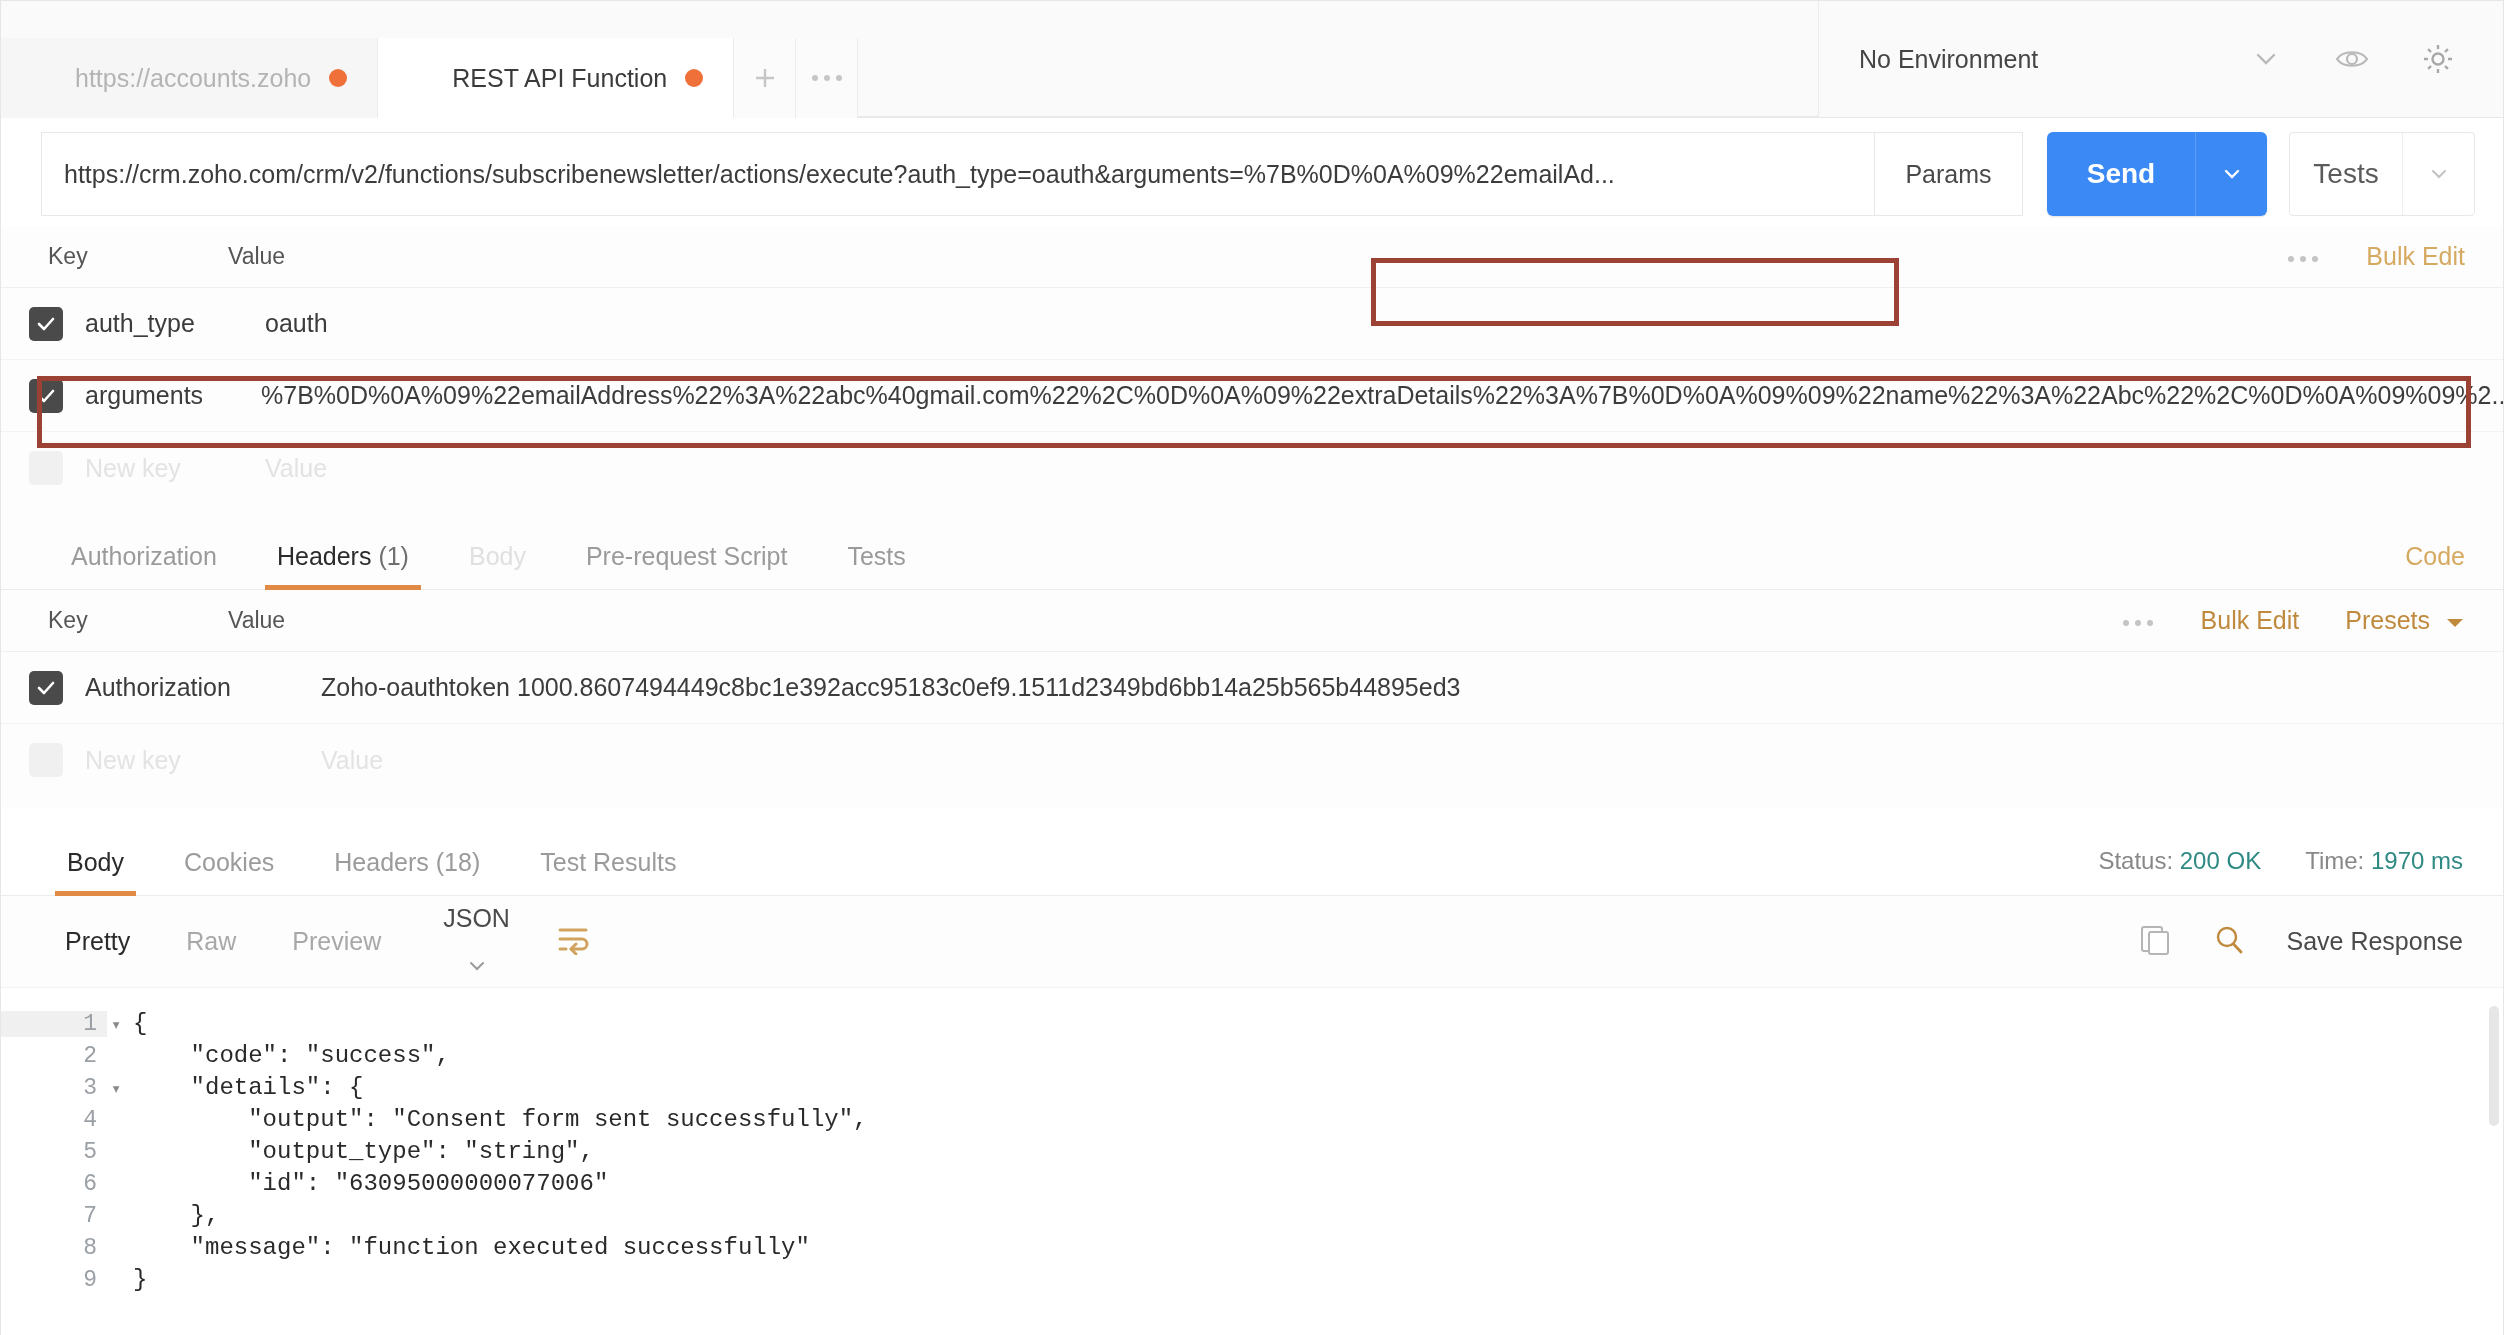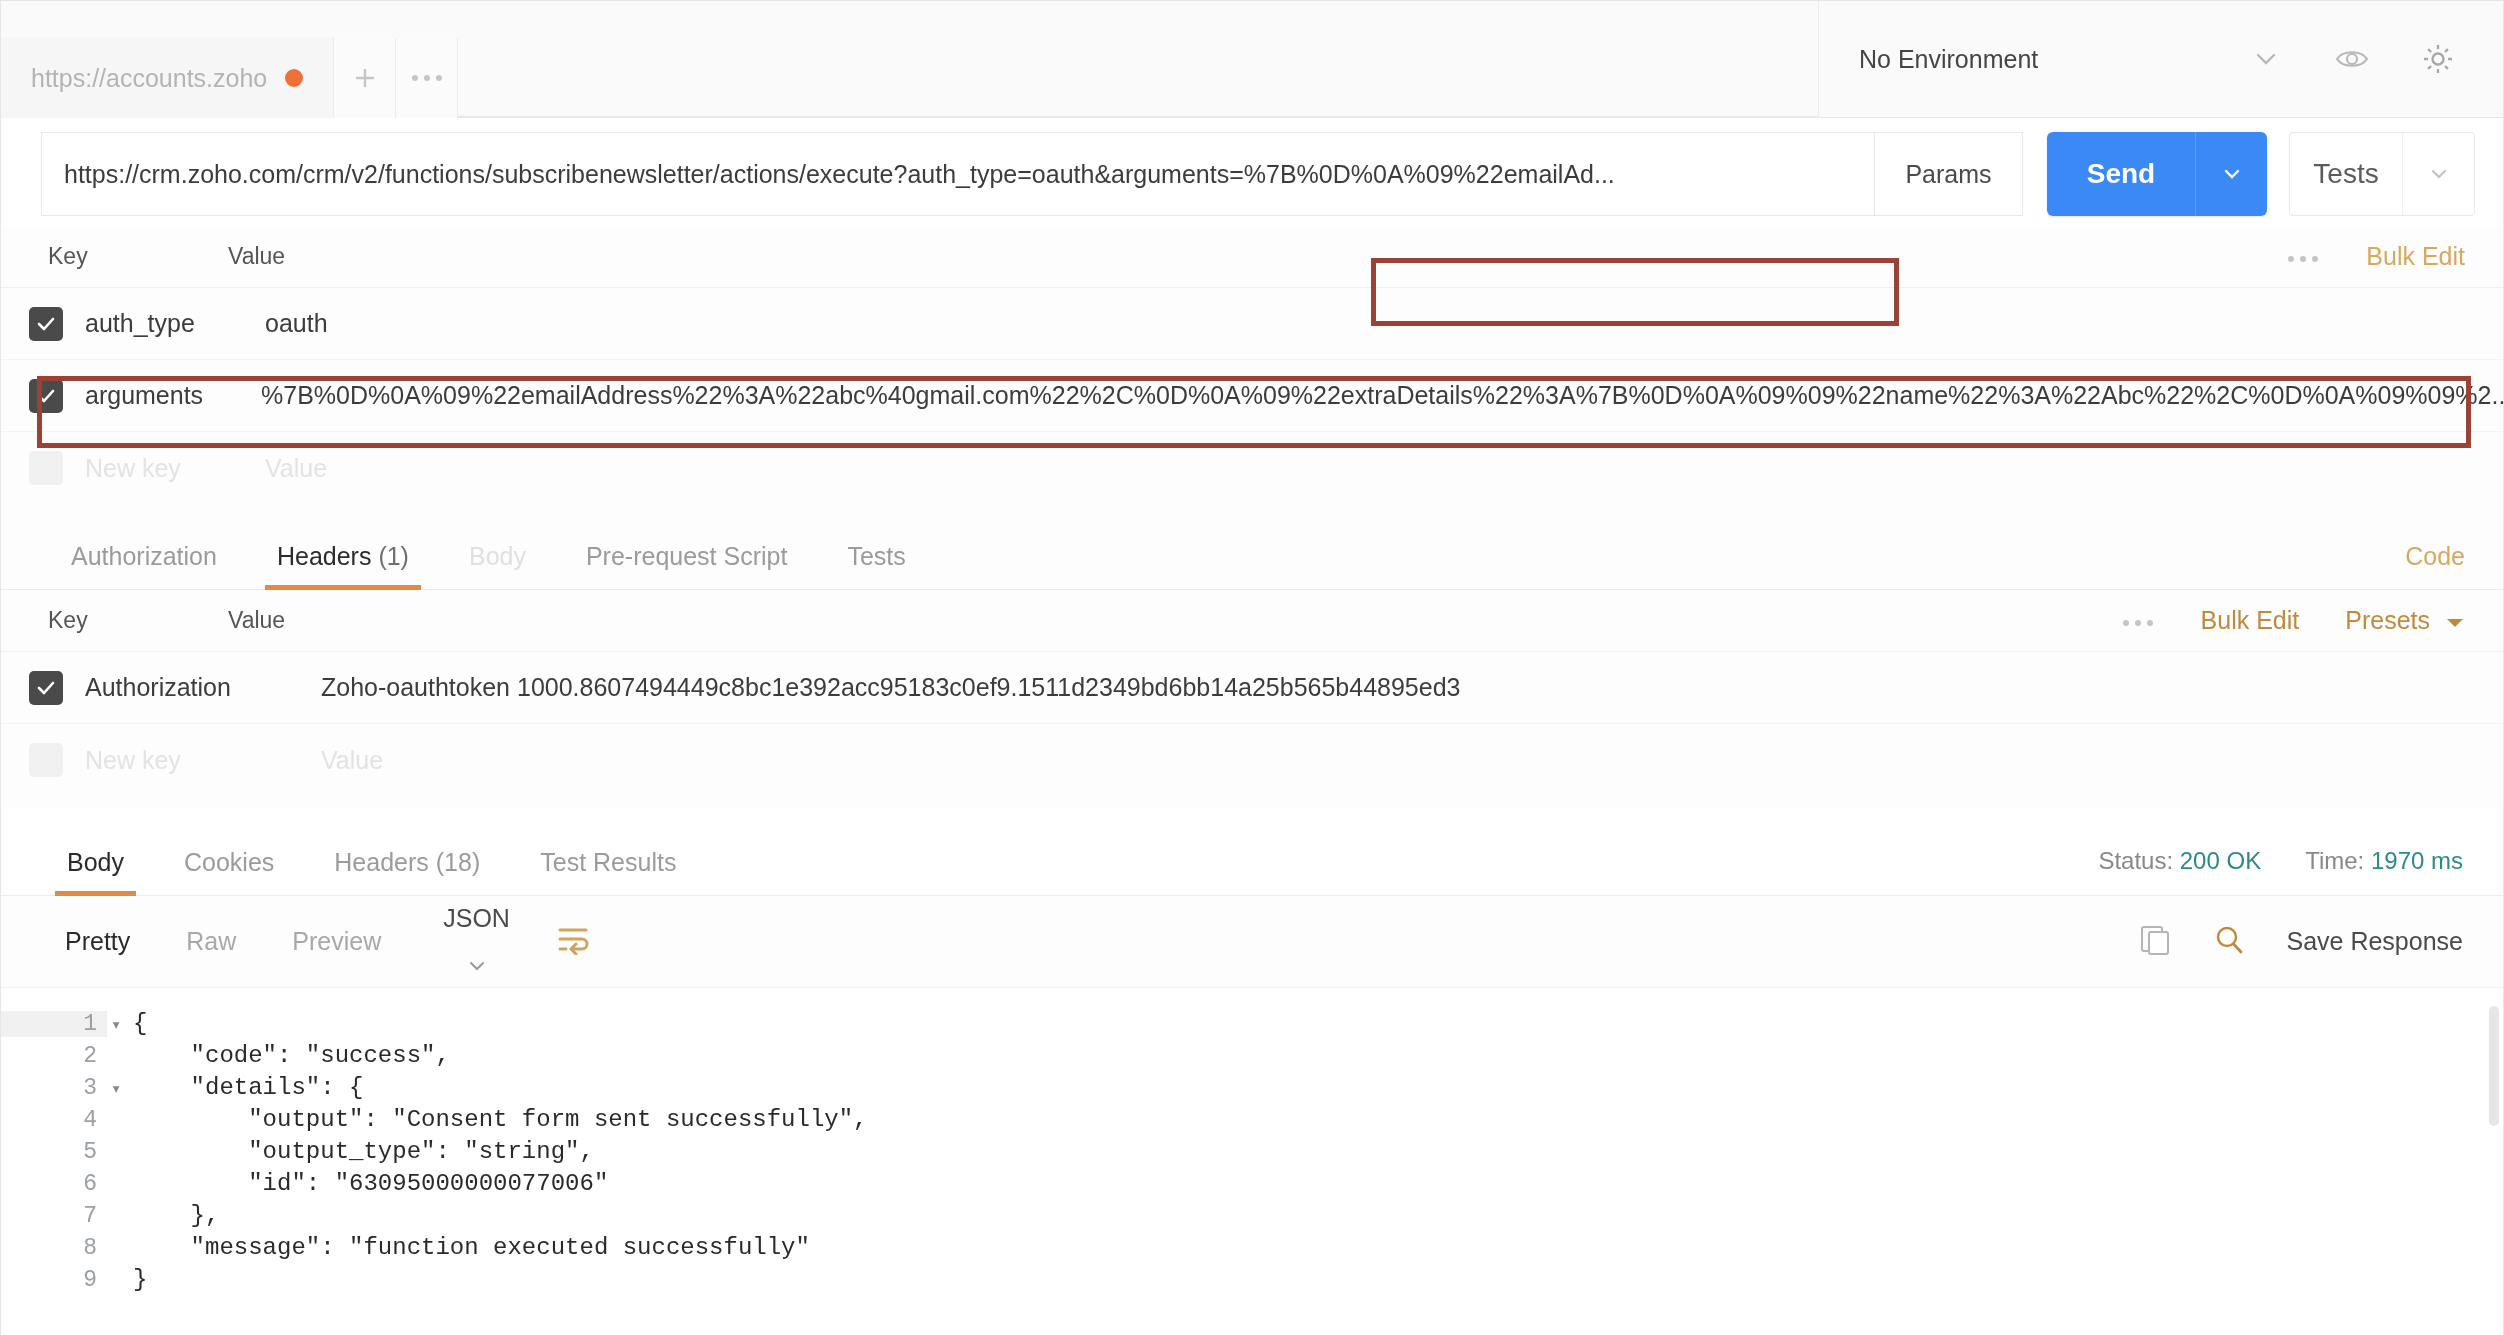--- a/index.html
+++ b/index.html
@@ -42,20 +42,21 @@
     background: #fbfbfb;
     cursor: pointer;
     min-width: 200px;
   }
   .req-tab.inactive { background: #f6f6f6; }
   .req-tab.active { background: #ffffff; }
   .req-tab-label {
     font-size: 25px;
     color: #b4b4b4;
     white-space: nowrap;
+    margin-left: 44px;
   }
   .req-tab.active .req-tab-label { color: #3b3b3b; }
   .dot {
     width: 18px; height: 18px;
     border-radius: 50%;
     background: #f0703a;
     flex: 0 0 auto;
   }
   .tab-plus, .tab-more {
     width: 62px;
@@ -380,20 +381,24 @@
 </style>
 </head>
 <body>
 
 <div class="app">
 
   <div class="tabbar">
     <div class="tabbar-left">
       <div class="req-tab inactive">
         <span class="req-tab-label">https://accounts.zoho</span>
+        <span class="dot"></span>
+      </div>
+      <div class="req-tab active">
+        <span class="req-tab-label">REST API Function</span>
         <span class="dot"></span>
       </div>
       <div class="tab-plus">
         <svg width="26" height="26" viewBox="0 0 26 26">
           <path d="M13 4 V22 M4 13 H22" stroke="#c6c6c6" stroke-width="2.4" fill="none"></path>
         </svg>
       </div>
       <div class="tab-more">
         <svg width="34" height="10" viewBox="0 0 34 10">
           <circle cx="5" cy="5" r="3" fill="#c6c6c6"></circle>

